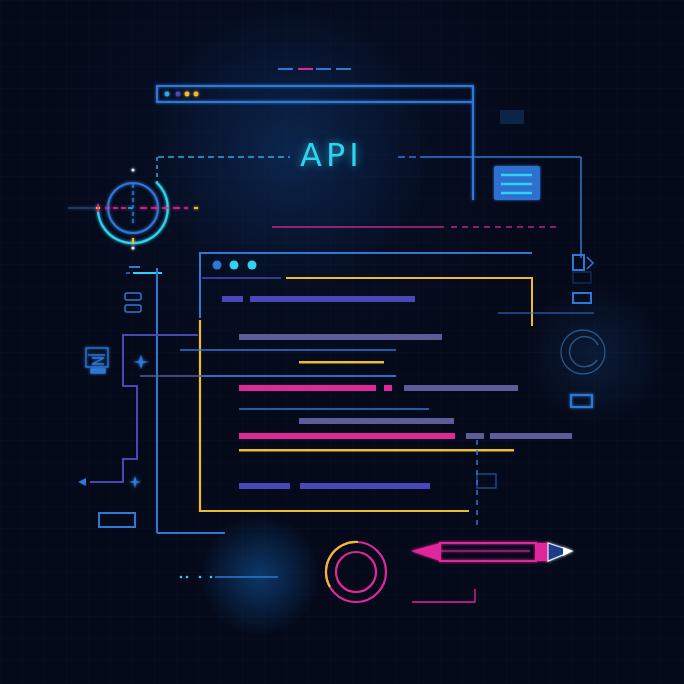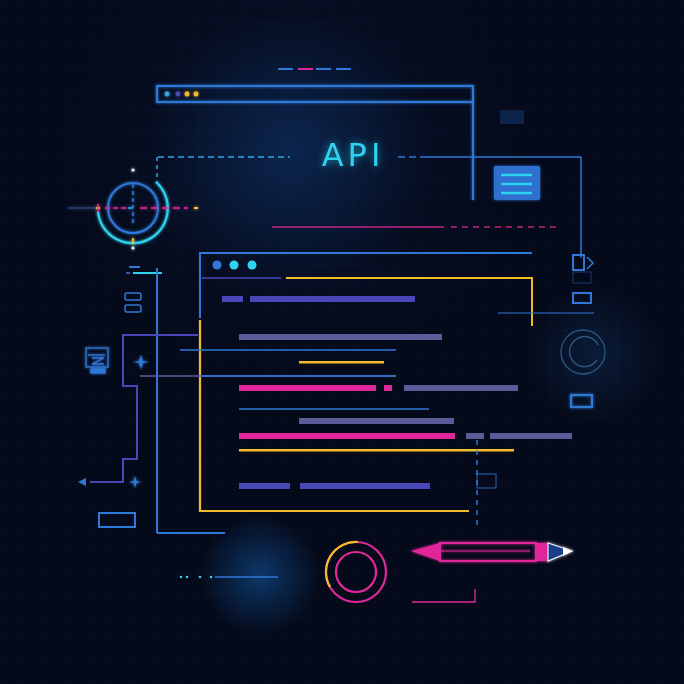--- a/index.html
+++ b/index.html
@@ -8,21 +8,21 @@
     background:
       radial-gradient(circle at 290px 150px, rgba(20,70,140,0.45) 0, rgba(10,30,70,0.15) 140px, rgba(0,0,0,0) 240px),
       radial-gradient(circle at 260px 575px, rgba(20,110,200,0.45) 0, rgba(0,0,0,0) 60px),
       radial-gradient(circle at 595px 355px, rgba(20,60,110,0.35) 0, rgba(0,0,0,0) 70px),
       #050a1a; }
   .grid { position: absolute; inset: 0;
     background-image: linear-gradient(rgba(40,70,120,0.06) 1px, transparent 1px),
                       linear-gradient(90deg, rgba(40,70,120,0.06) 1px, transparent 1px);
     background-size: 22px 22px; }
   svg { position: absolute; left: 0; top: 0; }
-  .api-title { position: absolute; left: 308px; top: 136px; width: 90px; text-align: center;
+  .api-title { position: absolute; left: 300px; top: 136px; width: 90px; 
     font-family: "DejaVu Sans", sans-serif; font-size: 32px; letter-spacing: 4px; color: #2fd3f0;
     text-shadow: 0 0 8px rgba(47,211,240,0.7); font-weight: normal; }
 </style>
 </head>
 <body>
 
 <div class="stage">
   <div class="grid"></div>
 
   <svg width="684" height="684" viewBox="0 0 684 684">

